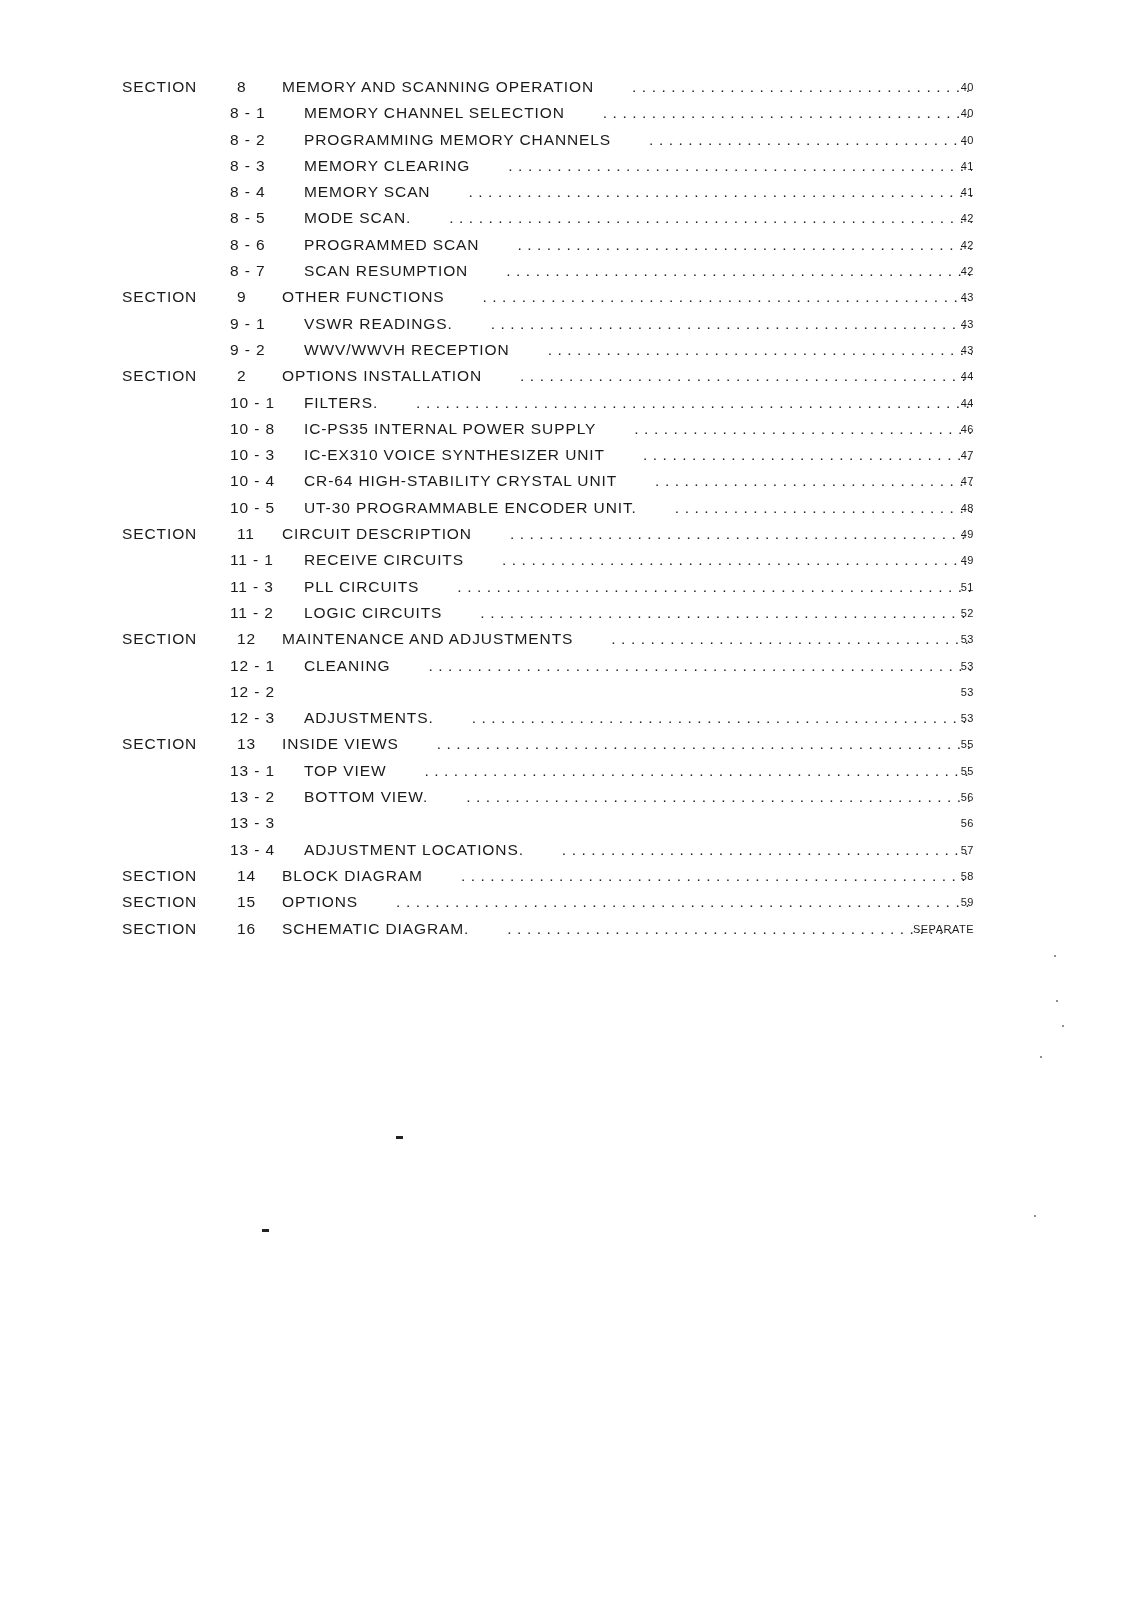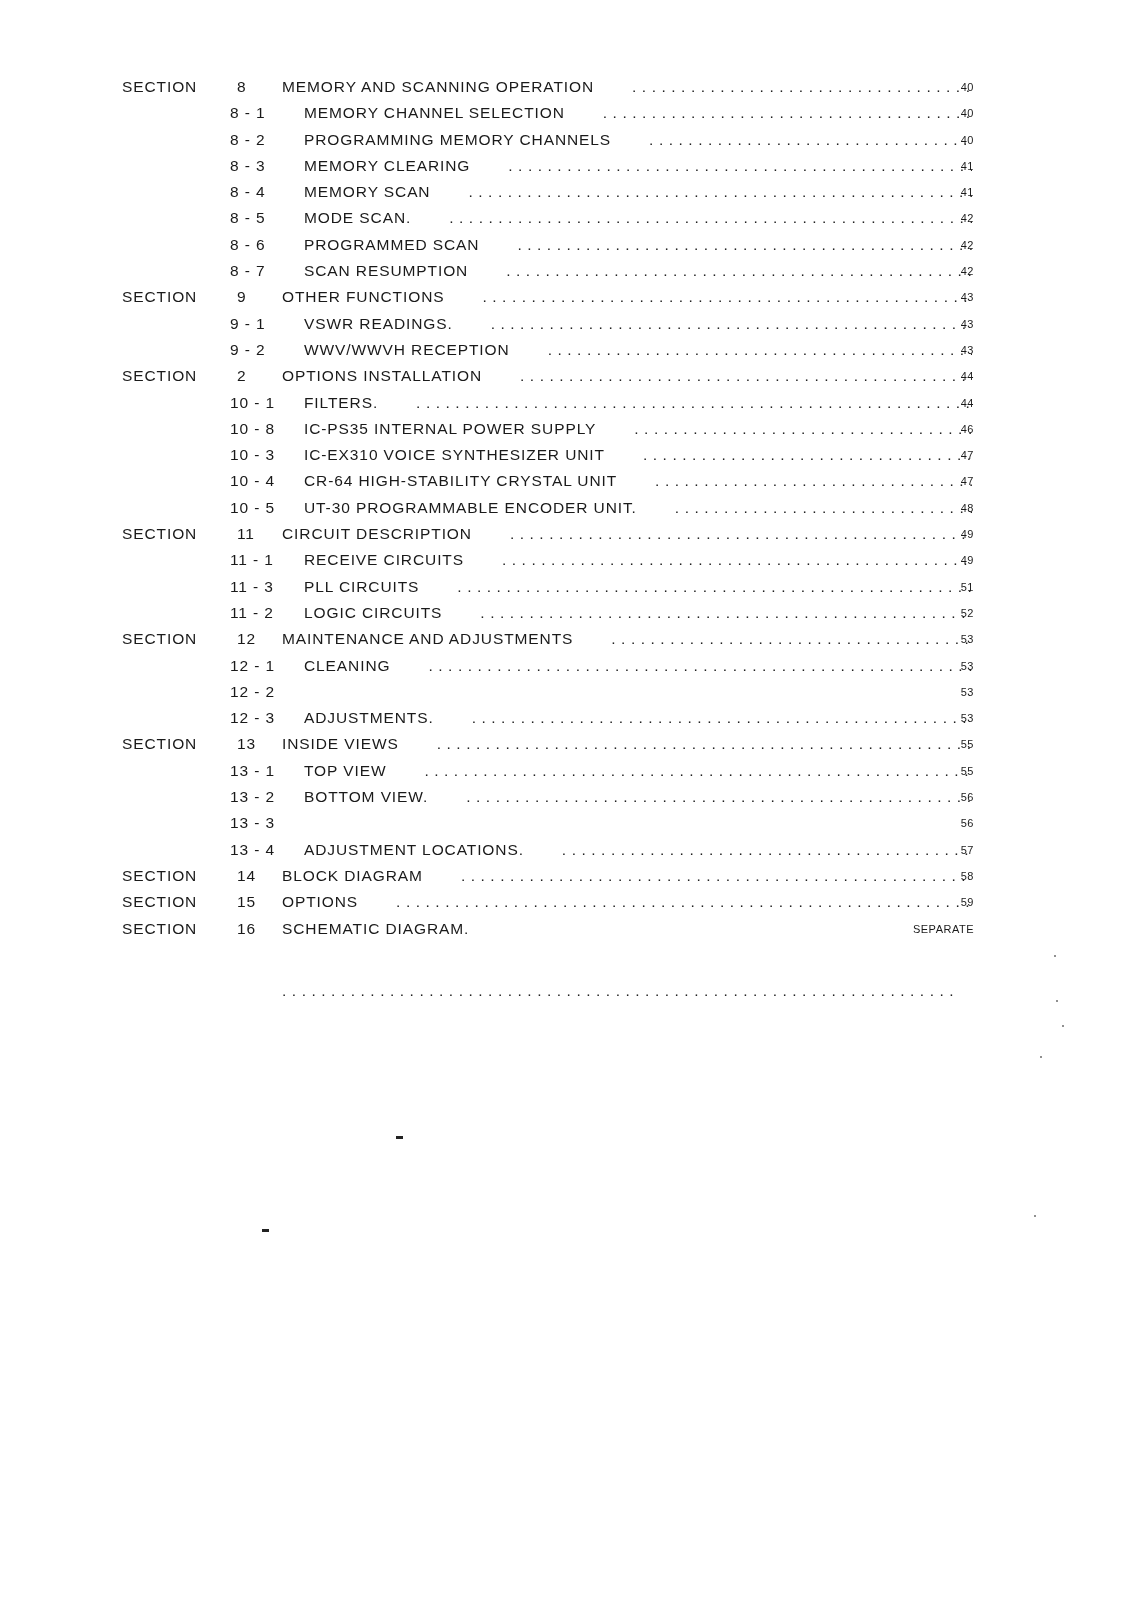--- a/index.html
+++ b/index.html
@@ -296,21 +296,21 @@
       <span class="num">15</span>
       <span class="title-wrap" style="">
         <span class="title">OPTIONS</span>
         <span class="leader"></span>
       </span>
       <span class="page">59</span>
     </div>
     <div class="row section">
       <span class="sec-label">SECTION</span>
       <span class="num">16</span>
-      <span class="title-wrap" style="right:112px;flex-direction:column;">
+      <span class="title-wrap" style="right:112px;">
         <span class="title">SCHEMATIC DIAGRAM.</span>
         <span class="leader"></span>
       </span>
       <span class="page">SEPARATE</span>
     </div>
   </div>
 
 <div class="speck" style="left:396px;top:1136px;width:7px;height:3px;"></div>
 <div class="speck" style="left:262px;top:1229px;width:7px;height:3px;"></div>
 <div class="speck" style="left:1054px;top:955px;width:2px;height:2px;opacity:.5"></div>

